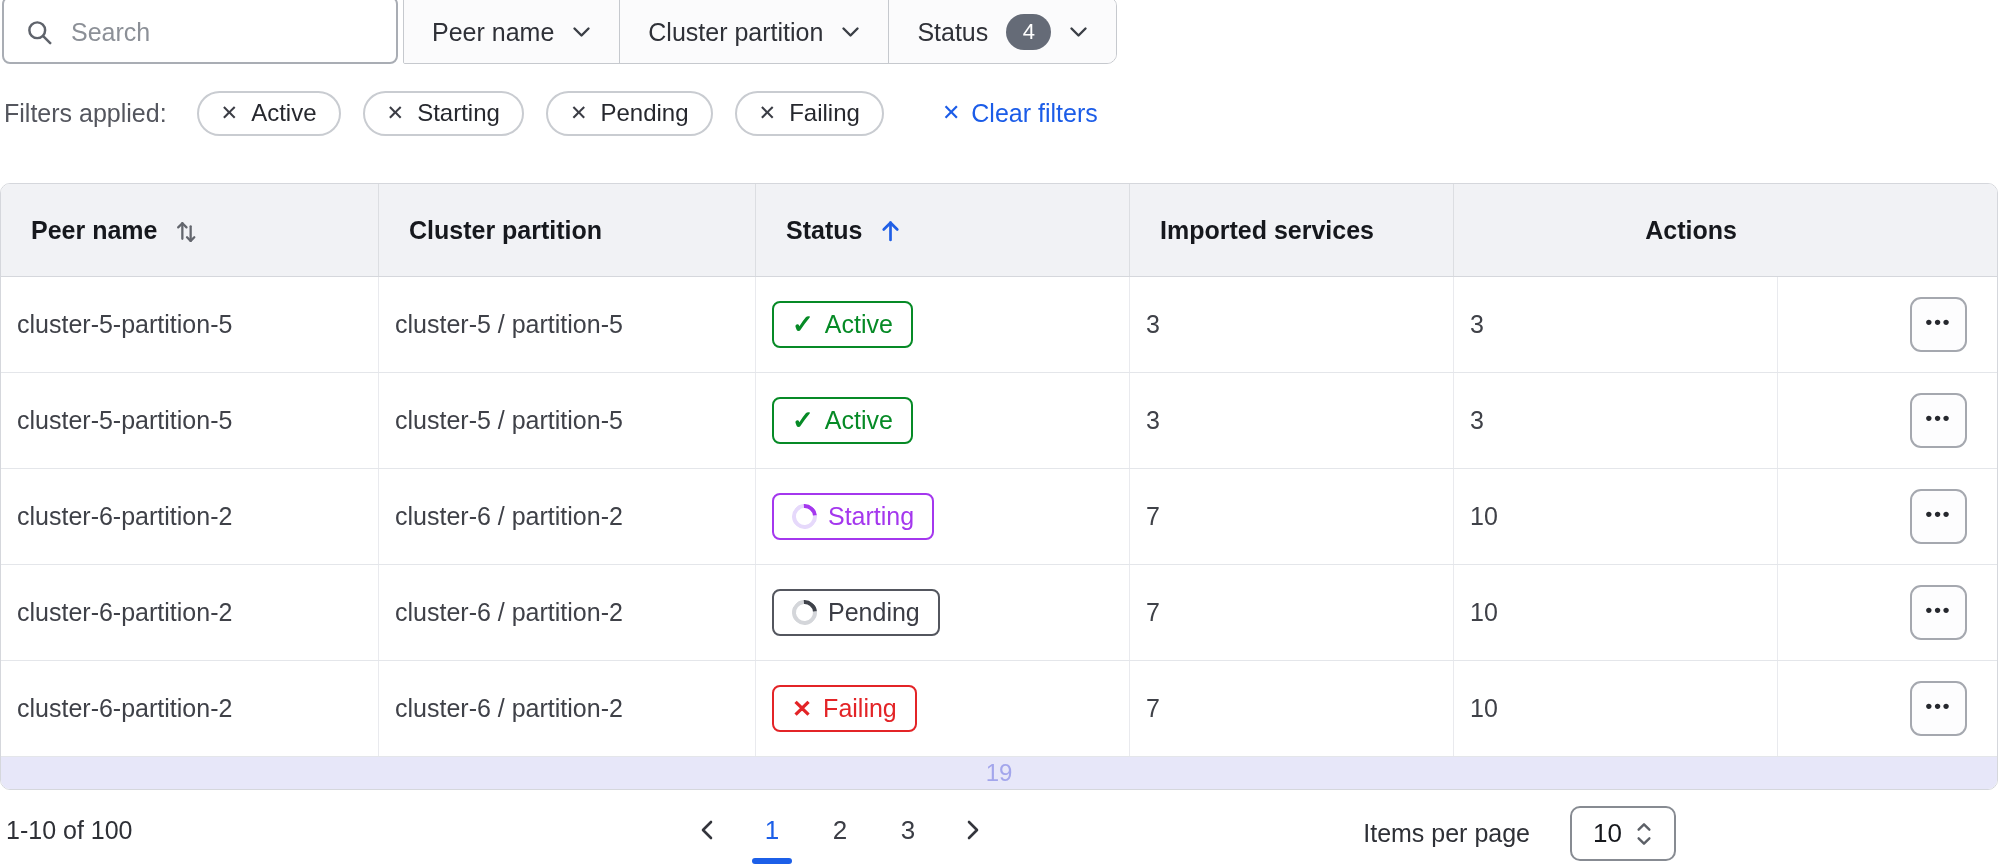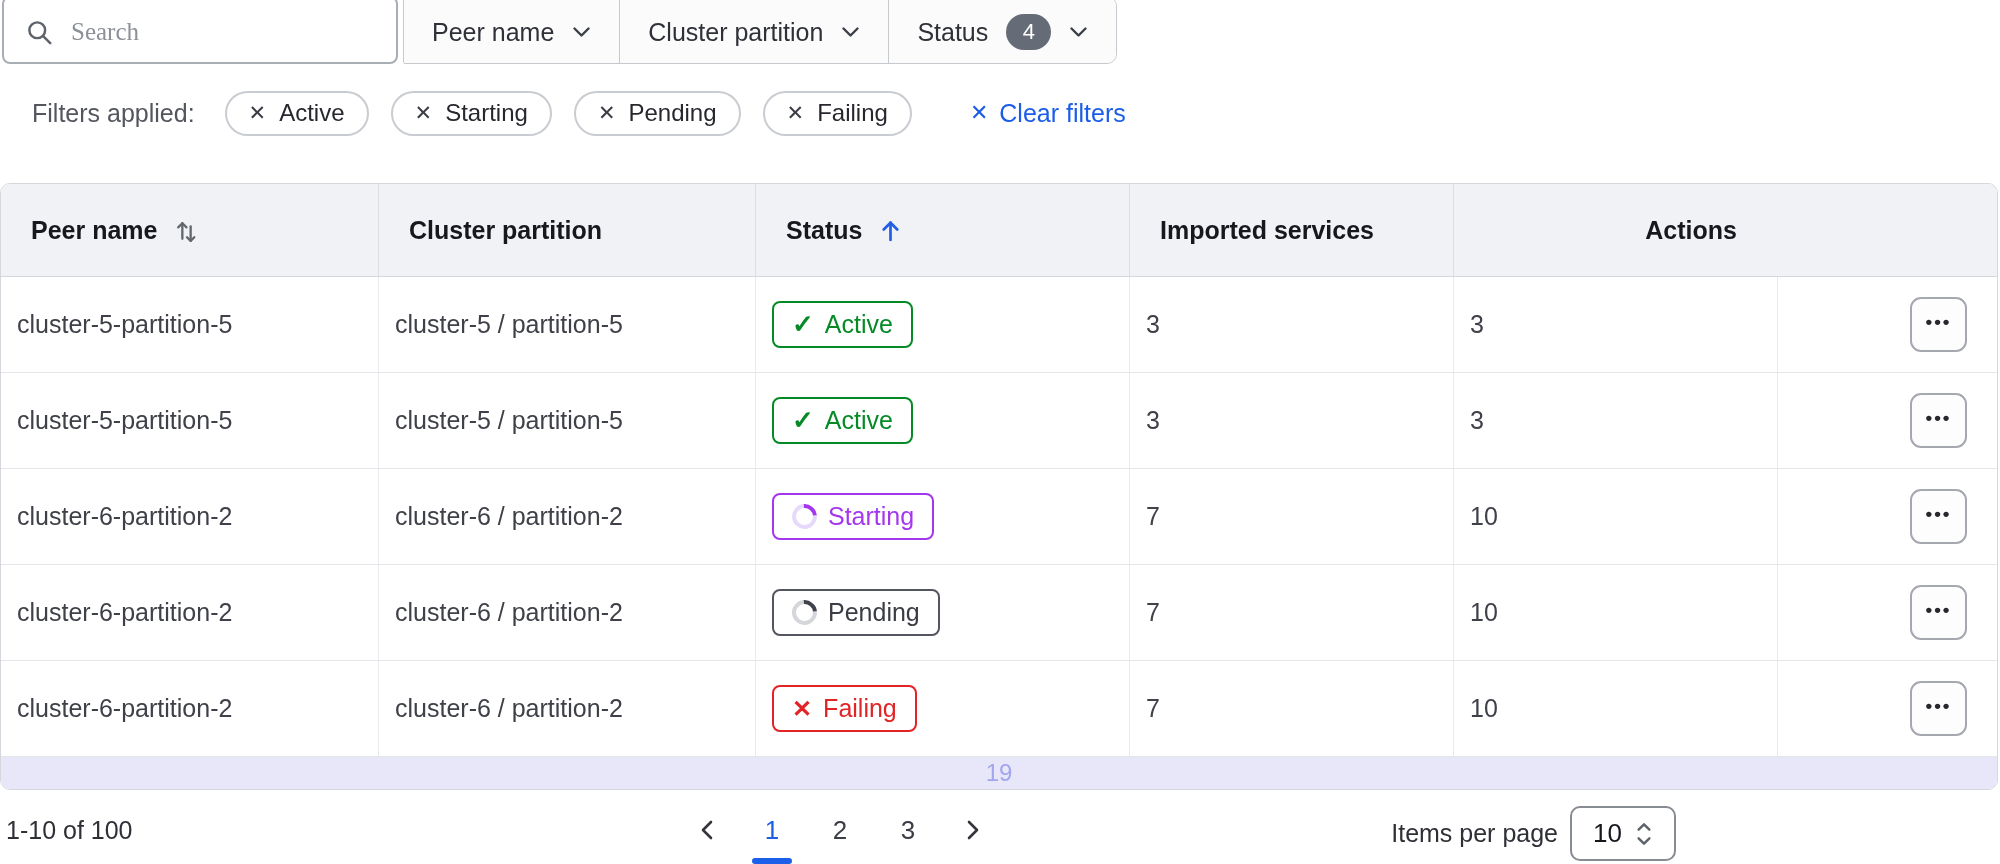--- a/index.html
+++ b/index.html
@@ -5,35 +5,35 @@
   * { box-sizing: border-box; margin: 0; padding: 0; }
   html,body { width:2000px; height:864px; background:#fff;
     font-family:"Liberation Sans", sans-serif; overflow:hidden; }
   .app { position:relative; width:2000px; height:864px; }
 
   
   .toolbar { position:absolute; top:-4px; left:2px; display:flex; align-items:stretch; }
   .search-box { width:396px; height:68px; border:2px solid #a9adb4; border-radius:8px;
     background:#fff; display:flex; align-items:center; gap:18px; padding:4px 12px 0 22px; }
   .search-box input { border:none; outline:none; width:100%; font-size:25px; color:#3b3d45;
-    font-family:Liberation Serif, serif; background:transparent; }
+    font-family:Liberation Sans, sans-serif; background:transparent; }
   .search-box input::placeholder { color:#8c9097; }
   .dropdown-group { margin-left:5px; display:flex; border:1px solid #c6c9ce;
     border-radius:2px 10px 10px 2px; background:#fbfbfc; overflow:hidden; }
   .dd { display:flex; align-items:center; gap:18px; padding:4px 28px 0 28px; height:66px;
     background:#fbfbfc; border:none; border-left:1px solid #c6c9ce; cursor:pointer;
     font-size:25px; color:#2f3138; font-family:"Liberation Sans", sans-serif; }
   .dd:first-child { border-left:none; }
   .count-badge { background:#656b77; color:#fff; border-radius:999px; min-width:45px;
     height:36px; display:inline-flex; align-items:center; justify-content:center;
     font-size:22px; padding:0 12px; }
 
   
   .filters-row { position:absolute; top:90px; left:4px; display:flex; align-items:center; gap:22px; height:46px; }
-  .filters-label { font-size:25px; color:#54565e; margin-right:8px;margin-left:28px; }
+  .filters-label { font-size:25px; color:#54565e; margin-right:8px; }
   .chip { display:inline-flex; align-items:center; gap:13px; height:45px; padding:0 22px;
     border:2px solid #c9ccd1; border-radius:23px; background:#fff; cursor:pointer;
     font-size:24px; color:#26282e; font-family:"Liberation Sans", sans-serif; }
   .chip .x { font-size:21px; color:#3b3d45; }
   .clear-filters { display:inline-flex; align-items:center; gap:11px; margin-left:36px;
     border:none; background:transparent; cursor:pointer; font-size:25px; color:#1b5ce8;
     font-family:"Liberation Sans", sans-serif; }
   .clear-filters .x { font-size:22px; color:#1b5ce8; }
 
   
@@ -82,21 +82,21 @@
   .pages { position:absolute; left:50%; transform:translateX(-50%); top:8px;
     display:flex; align-items:center; gap:16px; }
   .page-btn { min-width:52px; height:48px; display:flex; align-items:center; justify-content:center;
     border:none; background:transparent; cursor:pointer; font-size:26px; color:#3b3d45;
     position:relative; font-family:"Liberation Sans", sans-serif; }
   .page-btn.current { color:#1c5fe8; }
   .page-btn.current::after { content:""; position:absolute; left:50%; transform:translateX(-50%);
     bottom:-10px; width:40px; height:6px; background:#1c5fe8; border-radius:3px; }
   .nav-btn { border:none; background:transparent; cursor:pointer; display:flex;
     align-items:center; justify-content:center; width:44px; height:48px; }
-  .pager-right { position:absolute; right:4px; top:8px; display:flex; align-items:center; gap:12px; }
+  .pager-right { position:absolute; right:4px; top:8px; display:flex; align-items:center; gap:40px; }
   .ipp-label { font-size:25px; color:#2e3036; }
   .select { width:106px; height:55px; border:2px solid #878b92; border-radius:10px;
     background:#fff; display:flex; align-items:center; justify-content:center; gap:13px;
     font-size:26px; color:#16181d; cursor:pointer; }
 </style>
 </head>
 <body>
 
 <div class="app">
 

